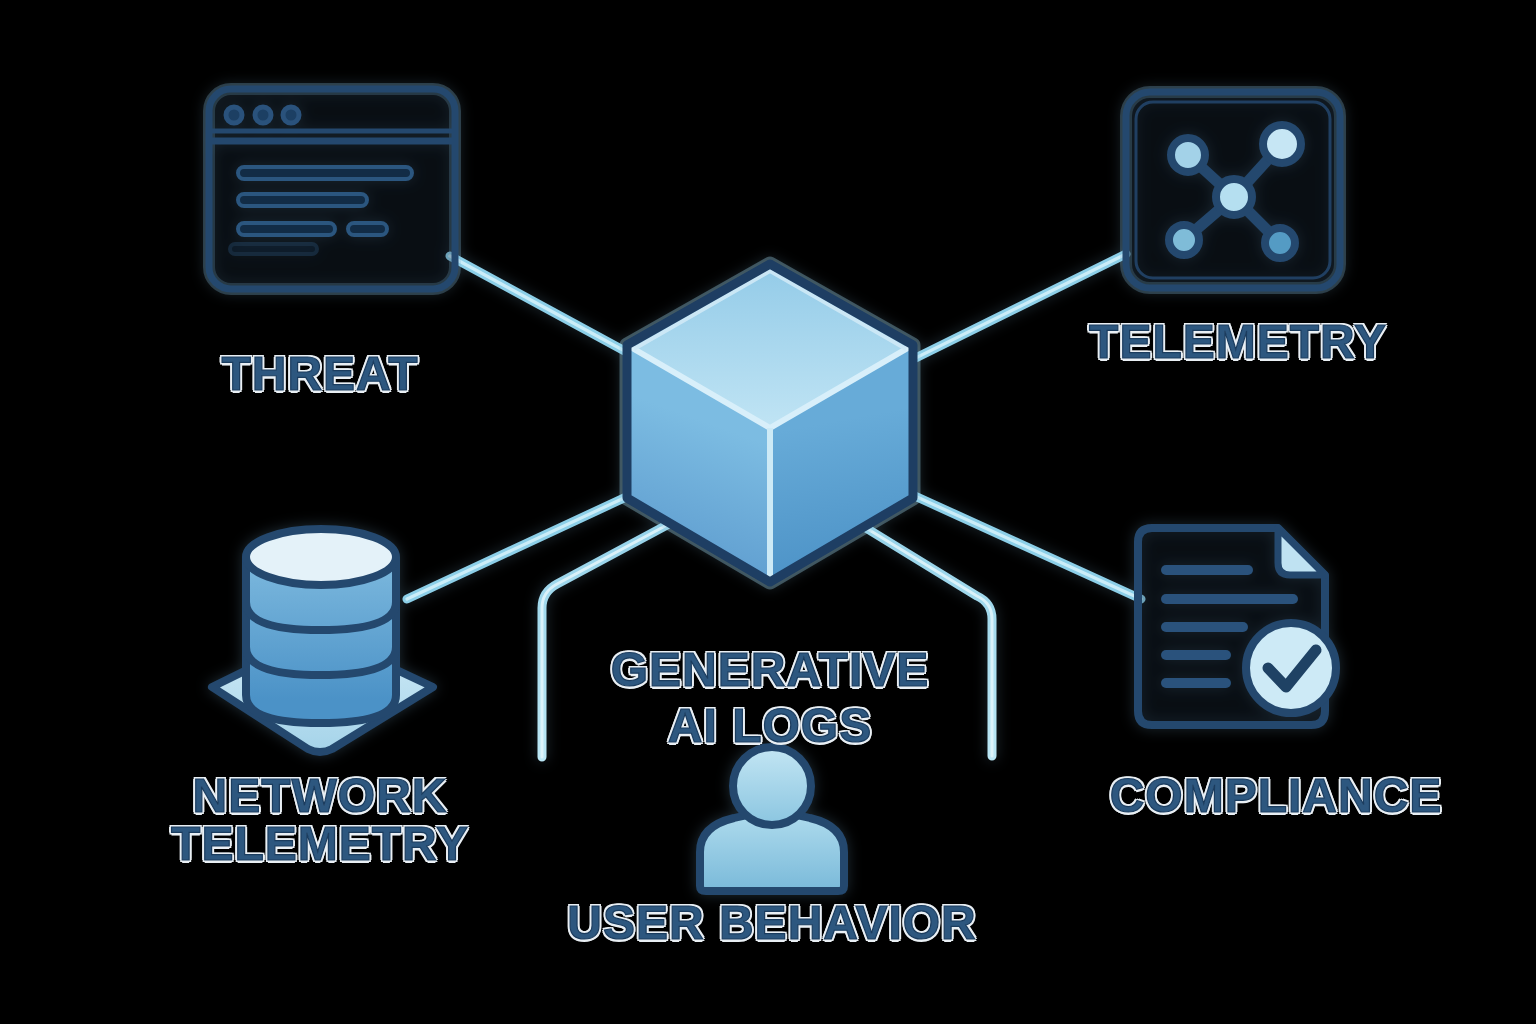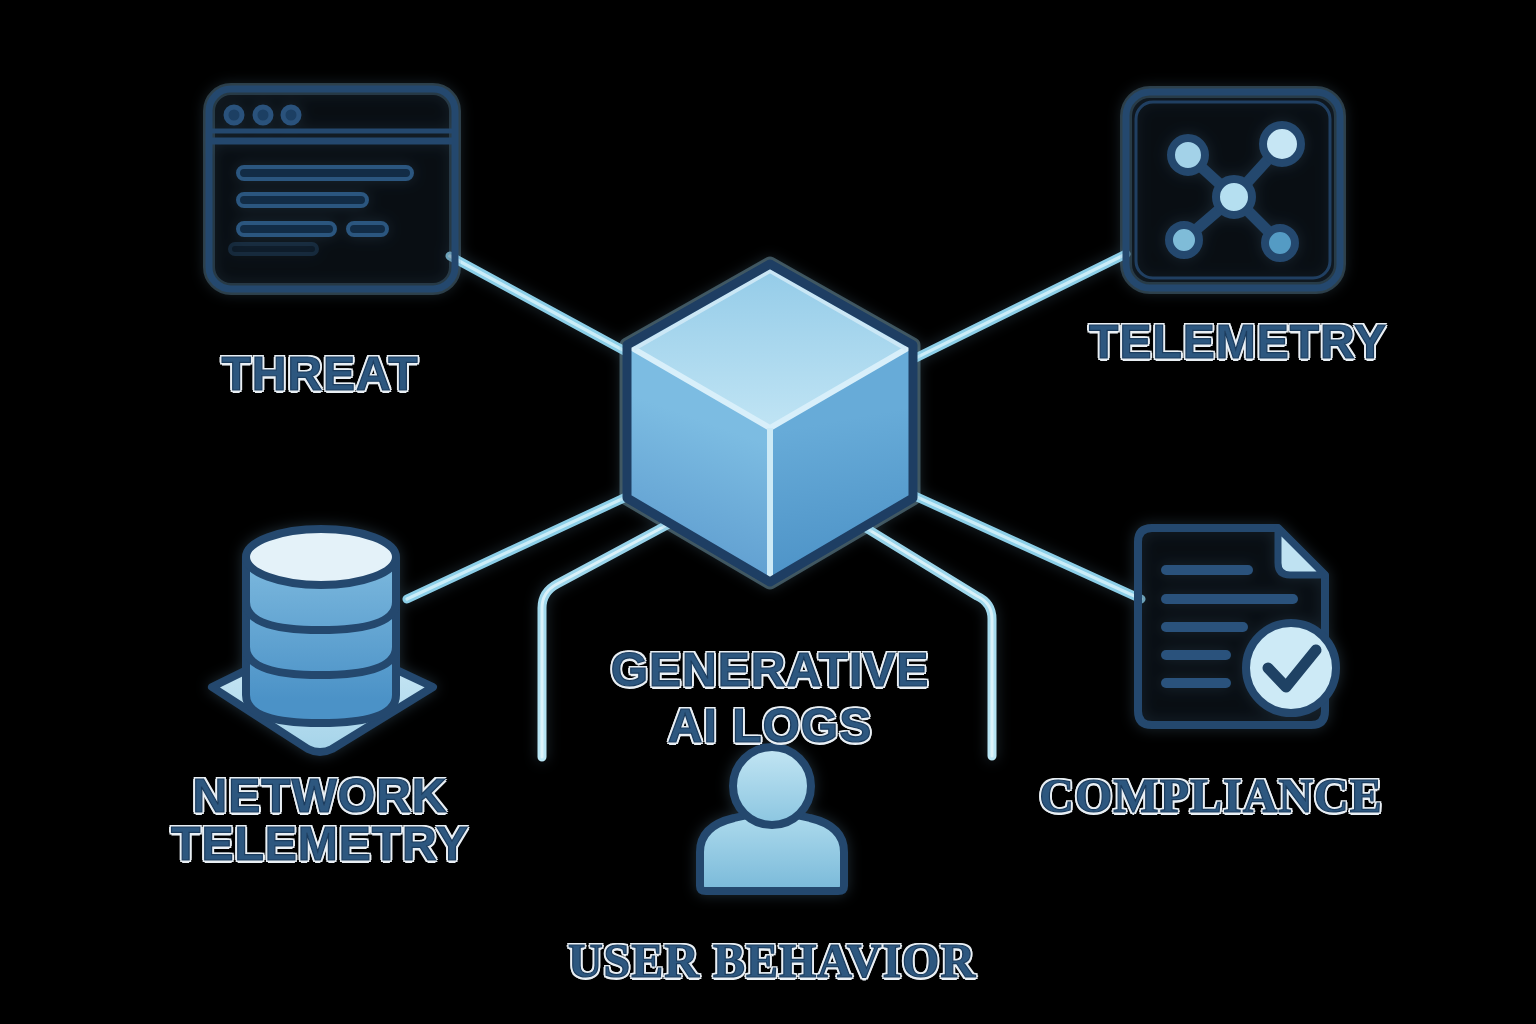--- a/index.html
+++ b/index.html
@@ -179,25 +179,25 @@
 
 <div class="label" style="left:1238px;top:318px;">
   <div>TELEMETRY</div>
 </div>
 
 <div class="label" style="left:320px;top:772px;">
   <div>NETWORK</div>
   <div>TELEMETRY</div>
 </div>
 
-<div class="label" style="left:1211px;top:772px;font-family:Liberation Serif, serif;">
+<div class="label" style="left:1276px;top:772px;">
   <div>COMPLIANCE</div>
 </div>
 
-<div class="label" style="left:772px;top:937px;font-family:Liberation Serif, serif;">
+<div class="label" style="left:772px;top:899px;">
   <div>USER BEHAVIOR</div>
 </div>
 
 <div class="label core" style="left:770px;top:607px;">
   <div>GENERATIVE</div>
   <div>AI LOGS</div>
 </div>
 
 </div>
 

